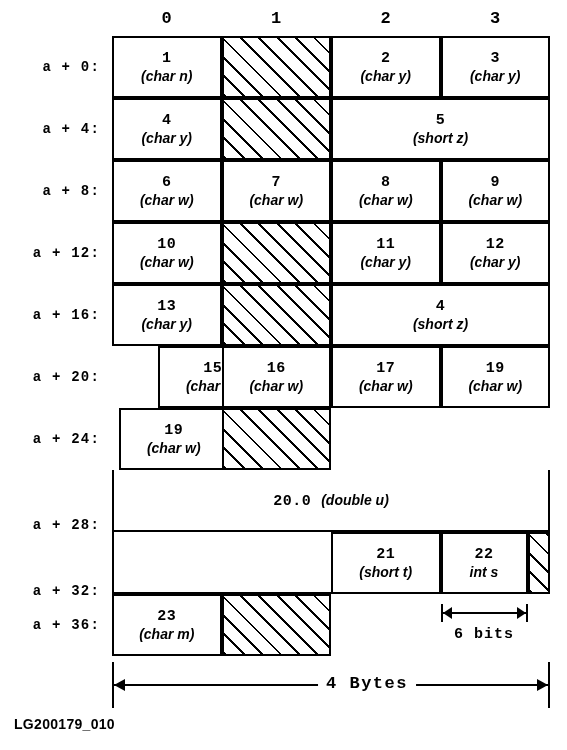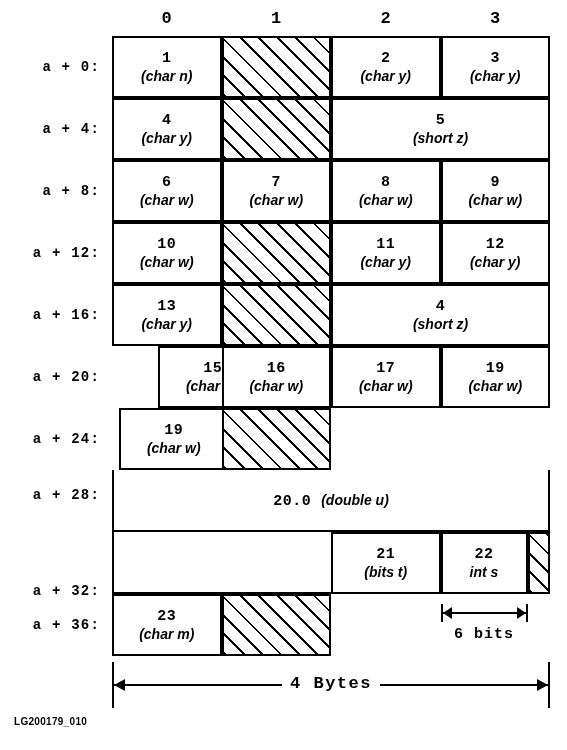--- a/index.html
+++ b/index.html
@@ -186,29 +186,30 @@
   .bytes-measure .ah-right { border-left: 11px solid #000; }
   .bytes-label {
     position: absolute;
     font-family: "Liberation Mono", monospace;
     font-size: 17px;
     font-weight: bold;
     letter-spacing: 1.5px;
     background: #fff;
     padding: 0 8px;
     white-space: nowrap;
+    margin-left: 36px;
   }
 
   
   .figure-caption {
     position: absolute;
     left: 14px;
     top: 716px;
     font-family: "Liberation Sans", sans-serif;
-    font-size: 10px;
+    font-size: 14px;
     font-weight: bold;
     letter-spacing: 0.3px;
   }
 </style>
 </head>
 <body>
 
 <div id="diagram">
 
   <div class="col-headers">
@@ -218,21 +219,21 @@
     <div class="col-head">3</div>
   </div>
 
   <div class="row-label" style="top:36px;">a + 0:</div>
   <div class="row-label" style="top:98px;">a + 4:</div>
   <div class="row-label" style="top:160px;">a + 8:</div>
   <div class="row-label" style="top:222px;font-family:Liberation Mono, monospace;">a + 12:</div>
   <div class="row-label" style="top:284px;">a + 16:</div>
   <div class="row-label" style="top:346px;">a + 20:</div>
   <div class="row-label" style="top:408px;">a + 24:</div>
-  <div class="row-label" style="top:464px;">a + 28:</div>
+  <div class="row-label" style="top:494px;">a + 28:</div>
   <div class="row-label" style="top:560px;">a + 32:</div>
   <div class="row-label" style="top:594px;">a + 36:</div>
 
   <div class="grid">
 
     <div class="row" style="top:0px;">
       <div class="cell" style="left:0px; width:109.5px;">
         <div class="num">1</div>
         <div class="typ">(char n)</div>
       </div>
@@ -340,21 +341,21 @@
           <span class="num">20.0</span>
           <span class="typ">(double u)</span>
         </div>
       </div>
     </div>
 
     <div class="row" style="top:496px;">
       <div class="cell open" style="left:0px; width:219px; border-left:2px solid #000; border-bottom:2px solid #000;"></div>
       <div class="cell" style="left:219px; width:109.5px;">
         <div class="num">21</div>
-        <div class="typ">(bits t)</div>
+        <div class="typ">(short t)</div>
       </div>
       <div class="cell" style="left:328.5px; width:87px;">
         <div class="num">22</div>
         <div class="typ">int s</div>
       </div>
       <div class="cell hatch" style="left:415.5px; width:22.5px;"></div>
     </div>
 
     <div class="row" style="top:558px;">
       <div class="cell" style="left:0px; width:109.5px;">

